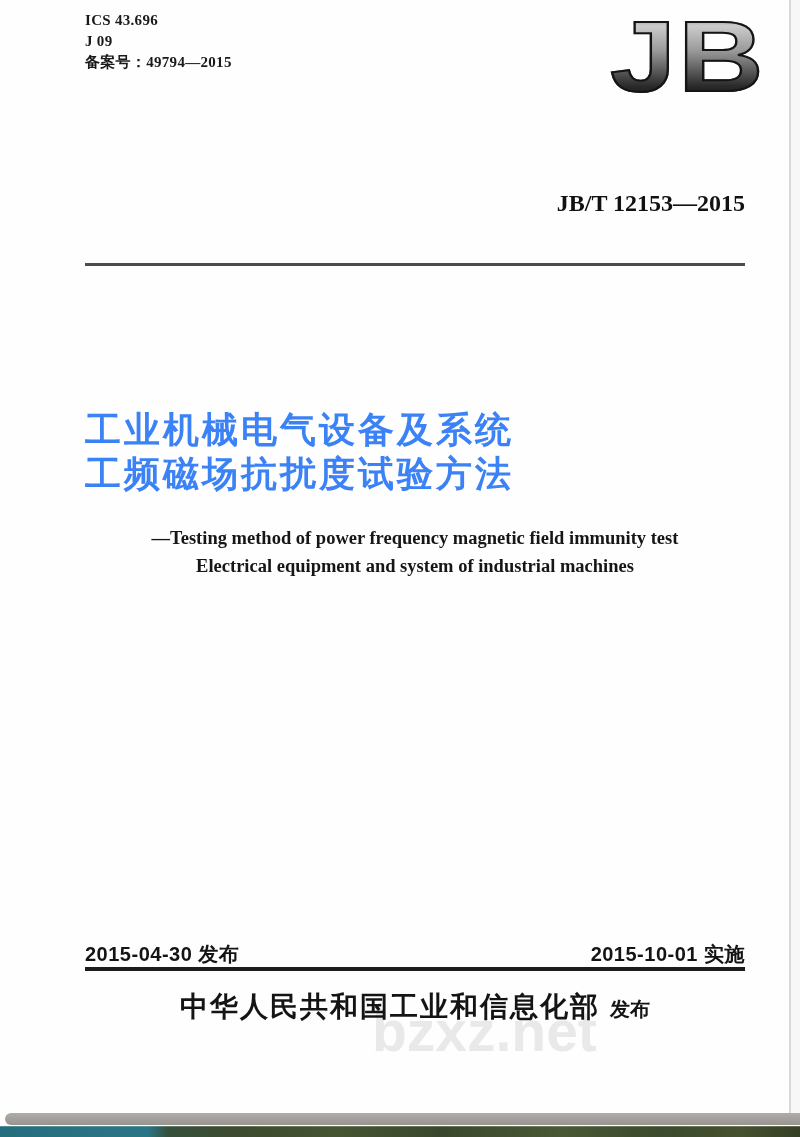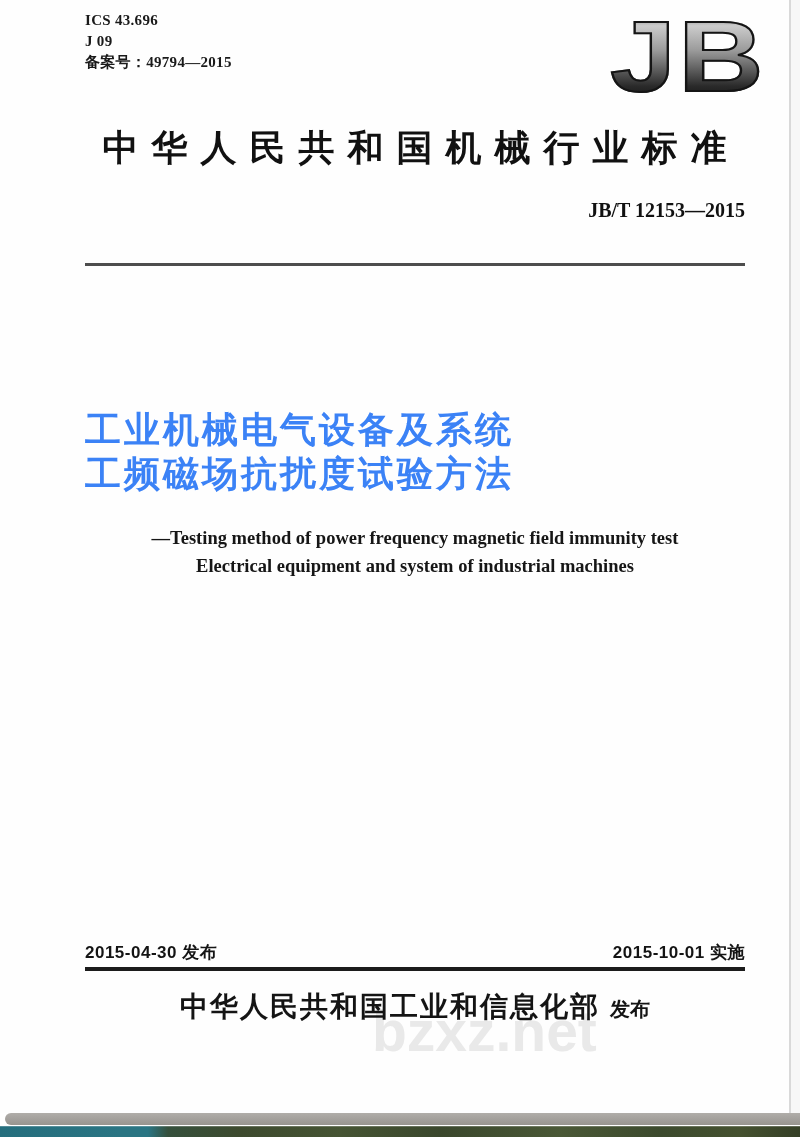--- a/index.html
+++ b/index.html
@@ -71,23 +71,22 @@
     letter-spacing: 13px;
     text-align: center;
     white-space: nowrap;
   }
 
   .standard-no {
     position: absolute;
     top: 190px; right: 55px;
     font-family: "Liberation Serif", serif;
     font-weight: bold;
-    font-size: 20px;
+    font-size: 24px;
     color: #111;
-    margin-top: 9px;
   }
 
   .rule-top {
     position: absolute;
     left: 85px; top: 263px;
     width: 660px; height: 3px;
     background: #4d4d4d;
   }
 
   
@@ -115,21 +114,21 @@
   }
 
   
   .dates-row {
     position: absolute;
     left: 85px; top: 941px;
     width: 660px;
     display: flex;
     justify-content: space-between;
     align-items: baseline;
-    font-size: 17px;
+    font-size: 20px;
     font-weight: 600;
     color: #141414;
     letter-spacing: 0.5px;
     gap: 28px;
   }
   .rule-bottom {
     position: absolute;
     left: 85px; top: 967px;
     width: 660px; height: 4px;
     background: #1c1c1c;
@@ -199,21 +198,20 @@
 <div class="page">
 
   <div class="ics-block">
     <div>ICS 43.696</div>
     <div>J 09</div>
     <div>备案号：49794—2015</div>
   </div>
 
   <div class="jb-logo">JB</div>
 
-  <div class="standard-type">中华人民共和国机械行业标准</div>
 
   <div class="standard-no">JB/T 12153—2015</div>
 
   <div class="rule-top"></div>
 
   <div class="title-cn">
     <div>工业机械电气设备及系统</div>
     <div>工频磁场抗扰度试验方法</div>
   </div>
 

